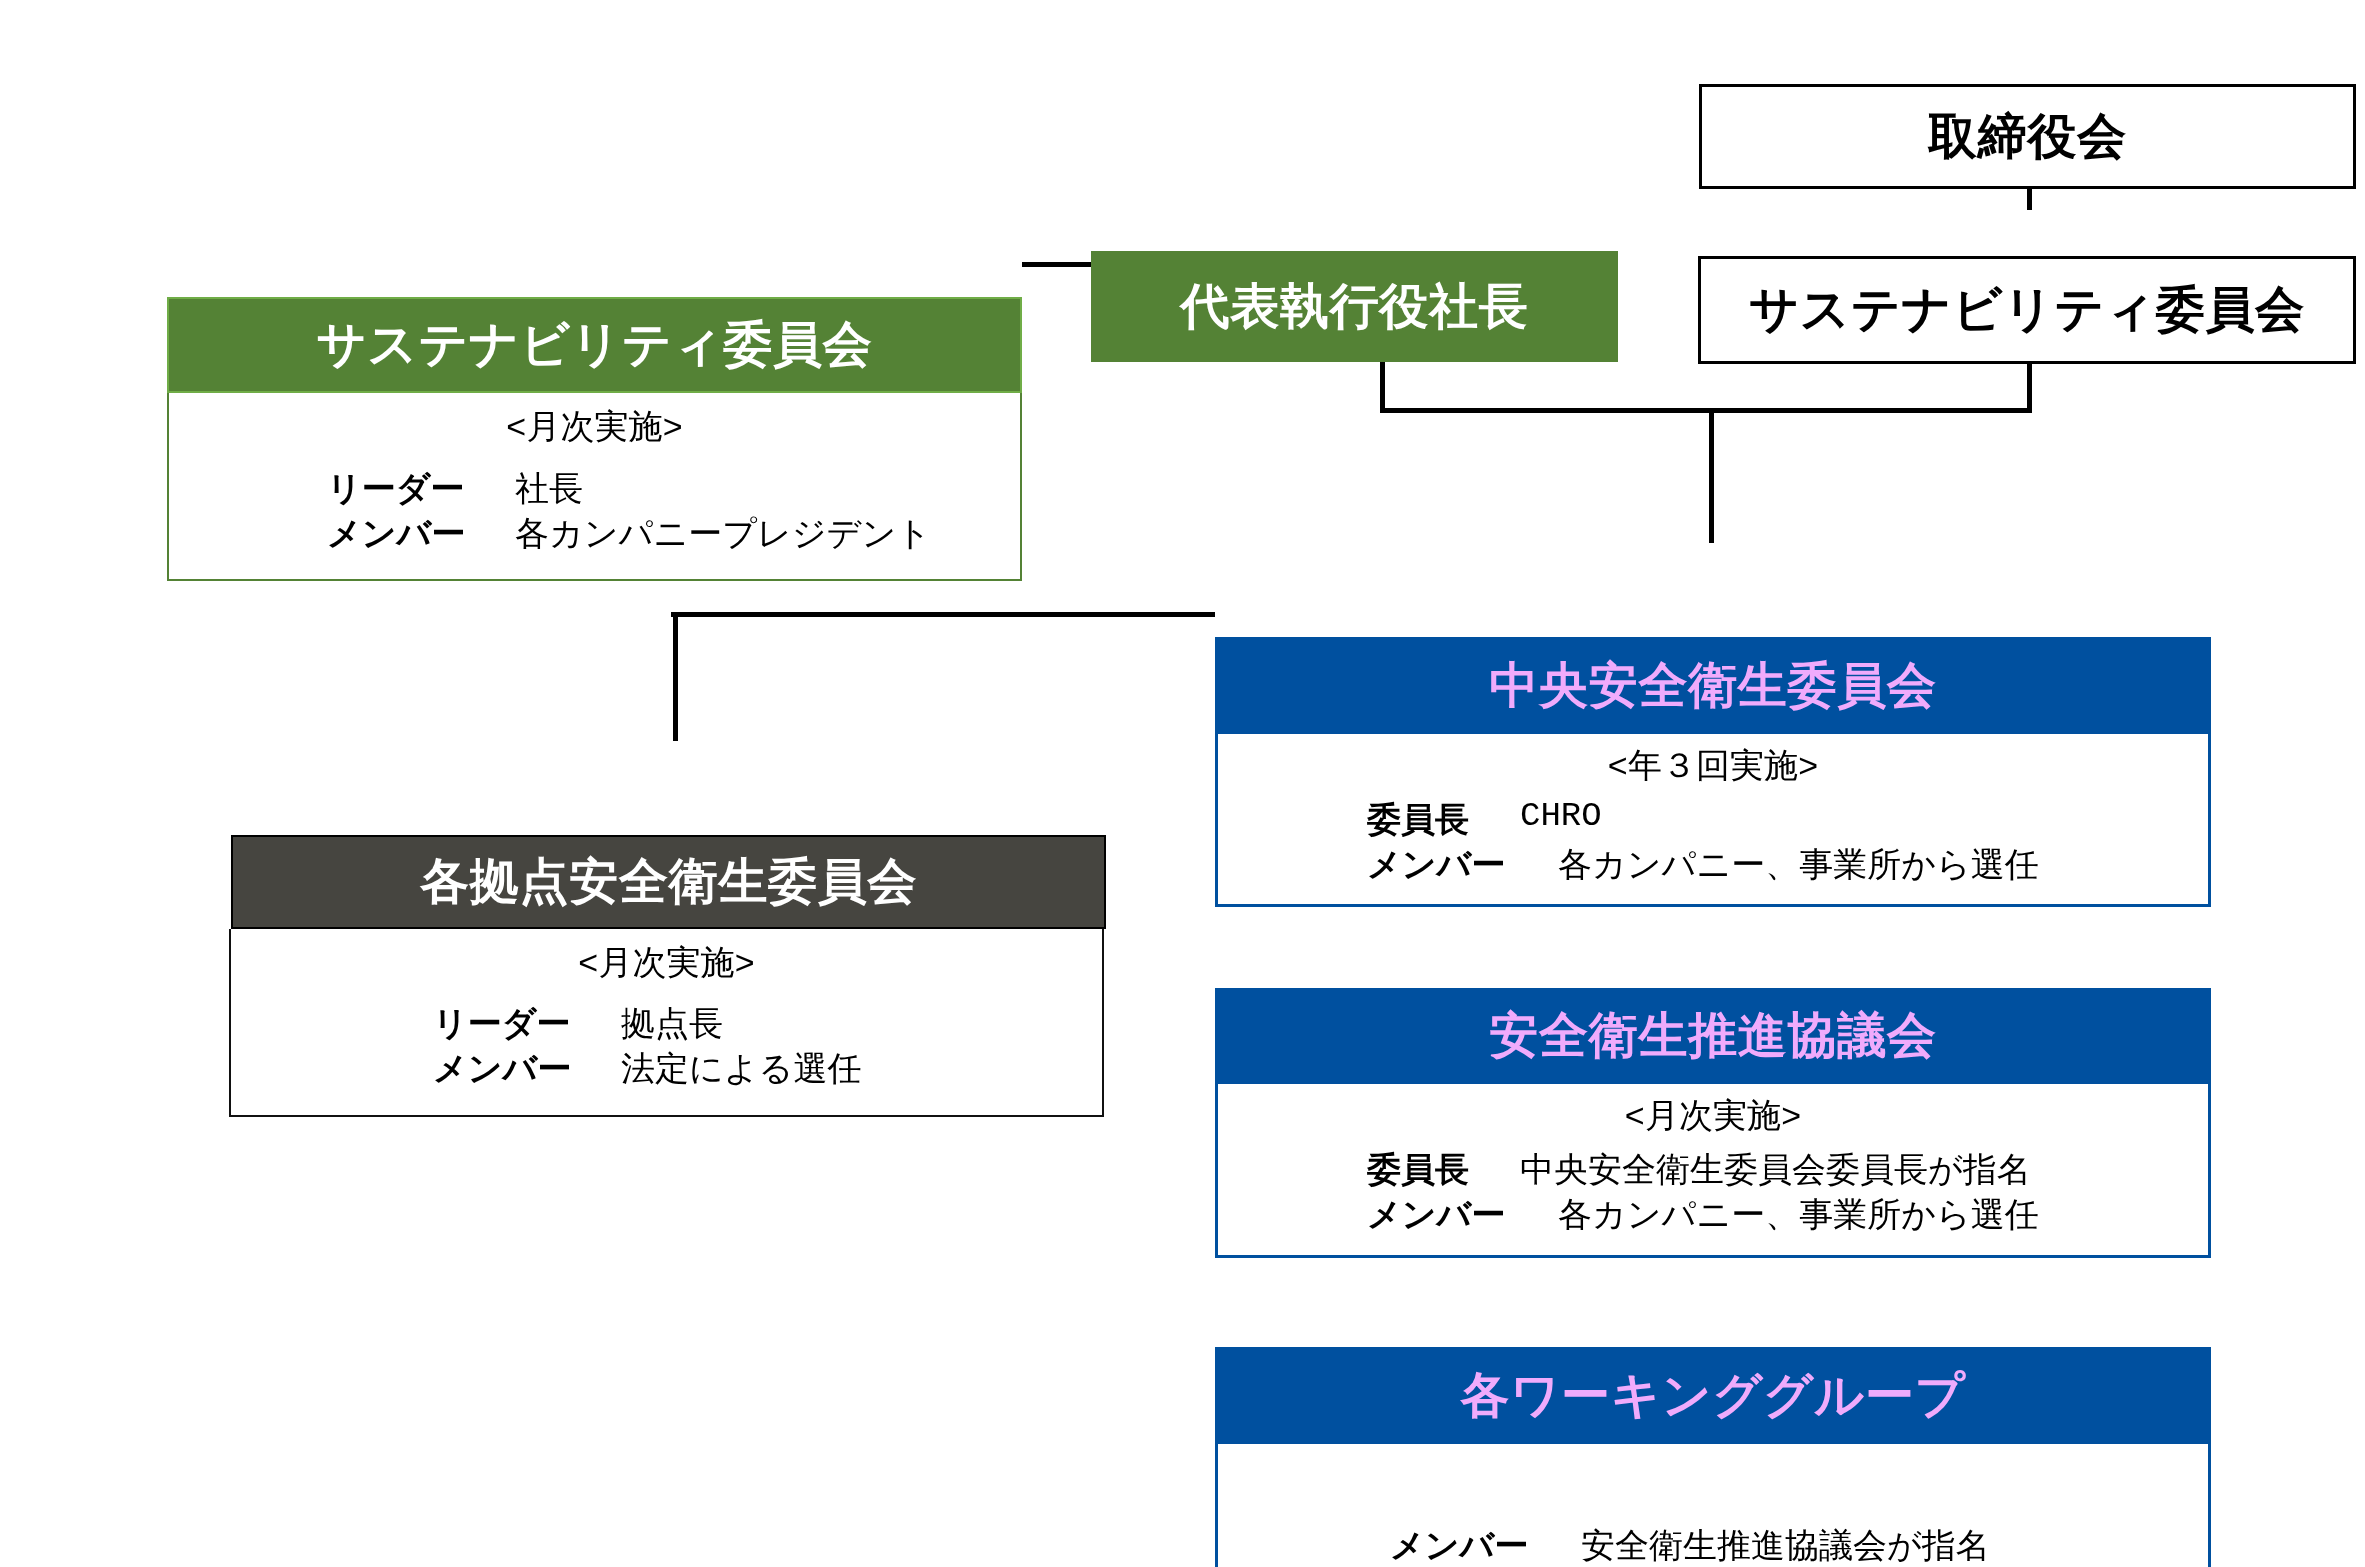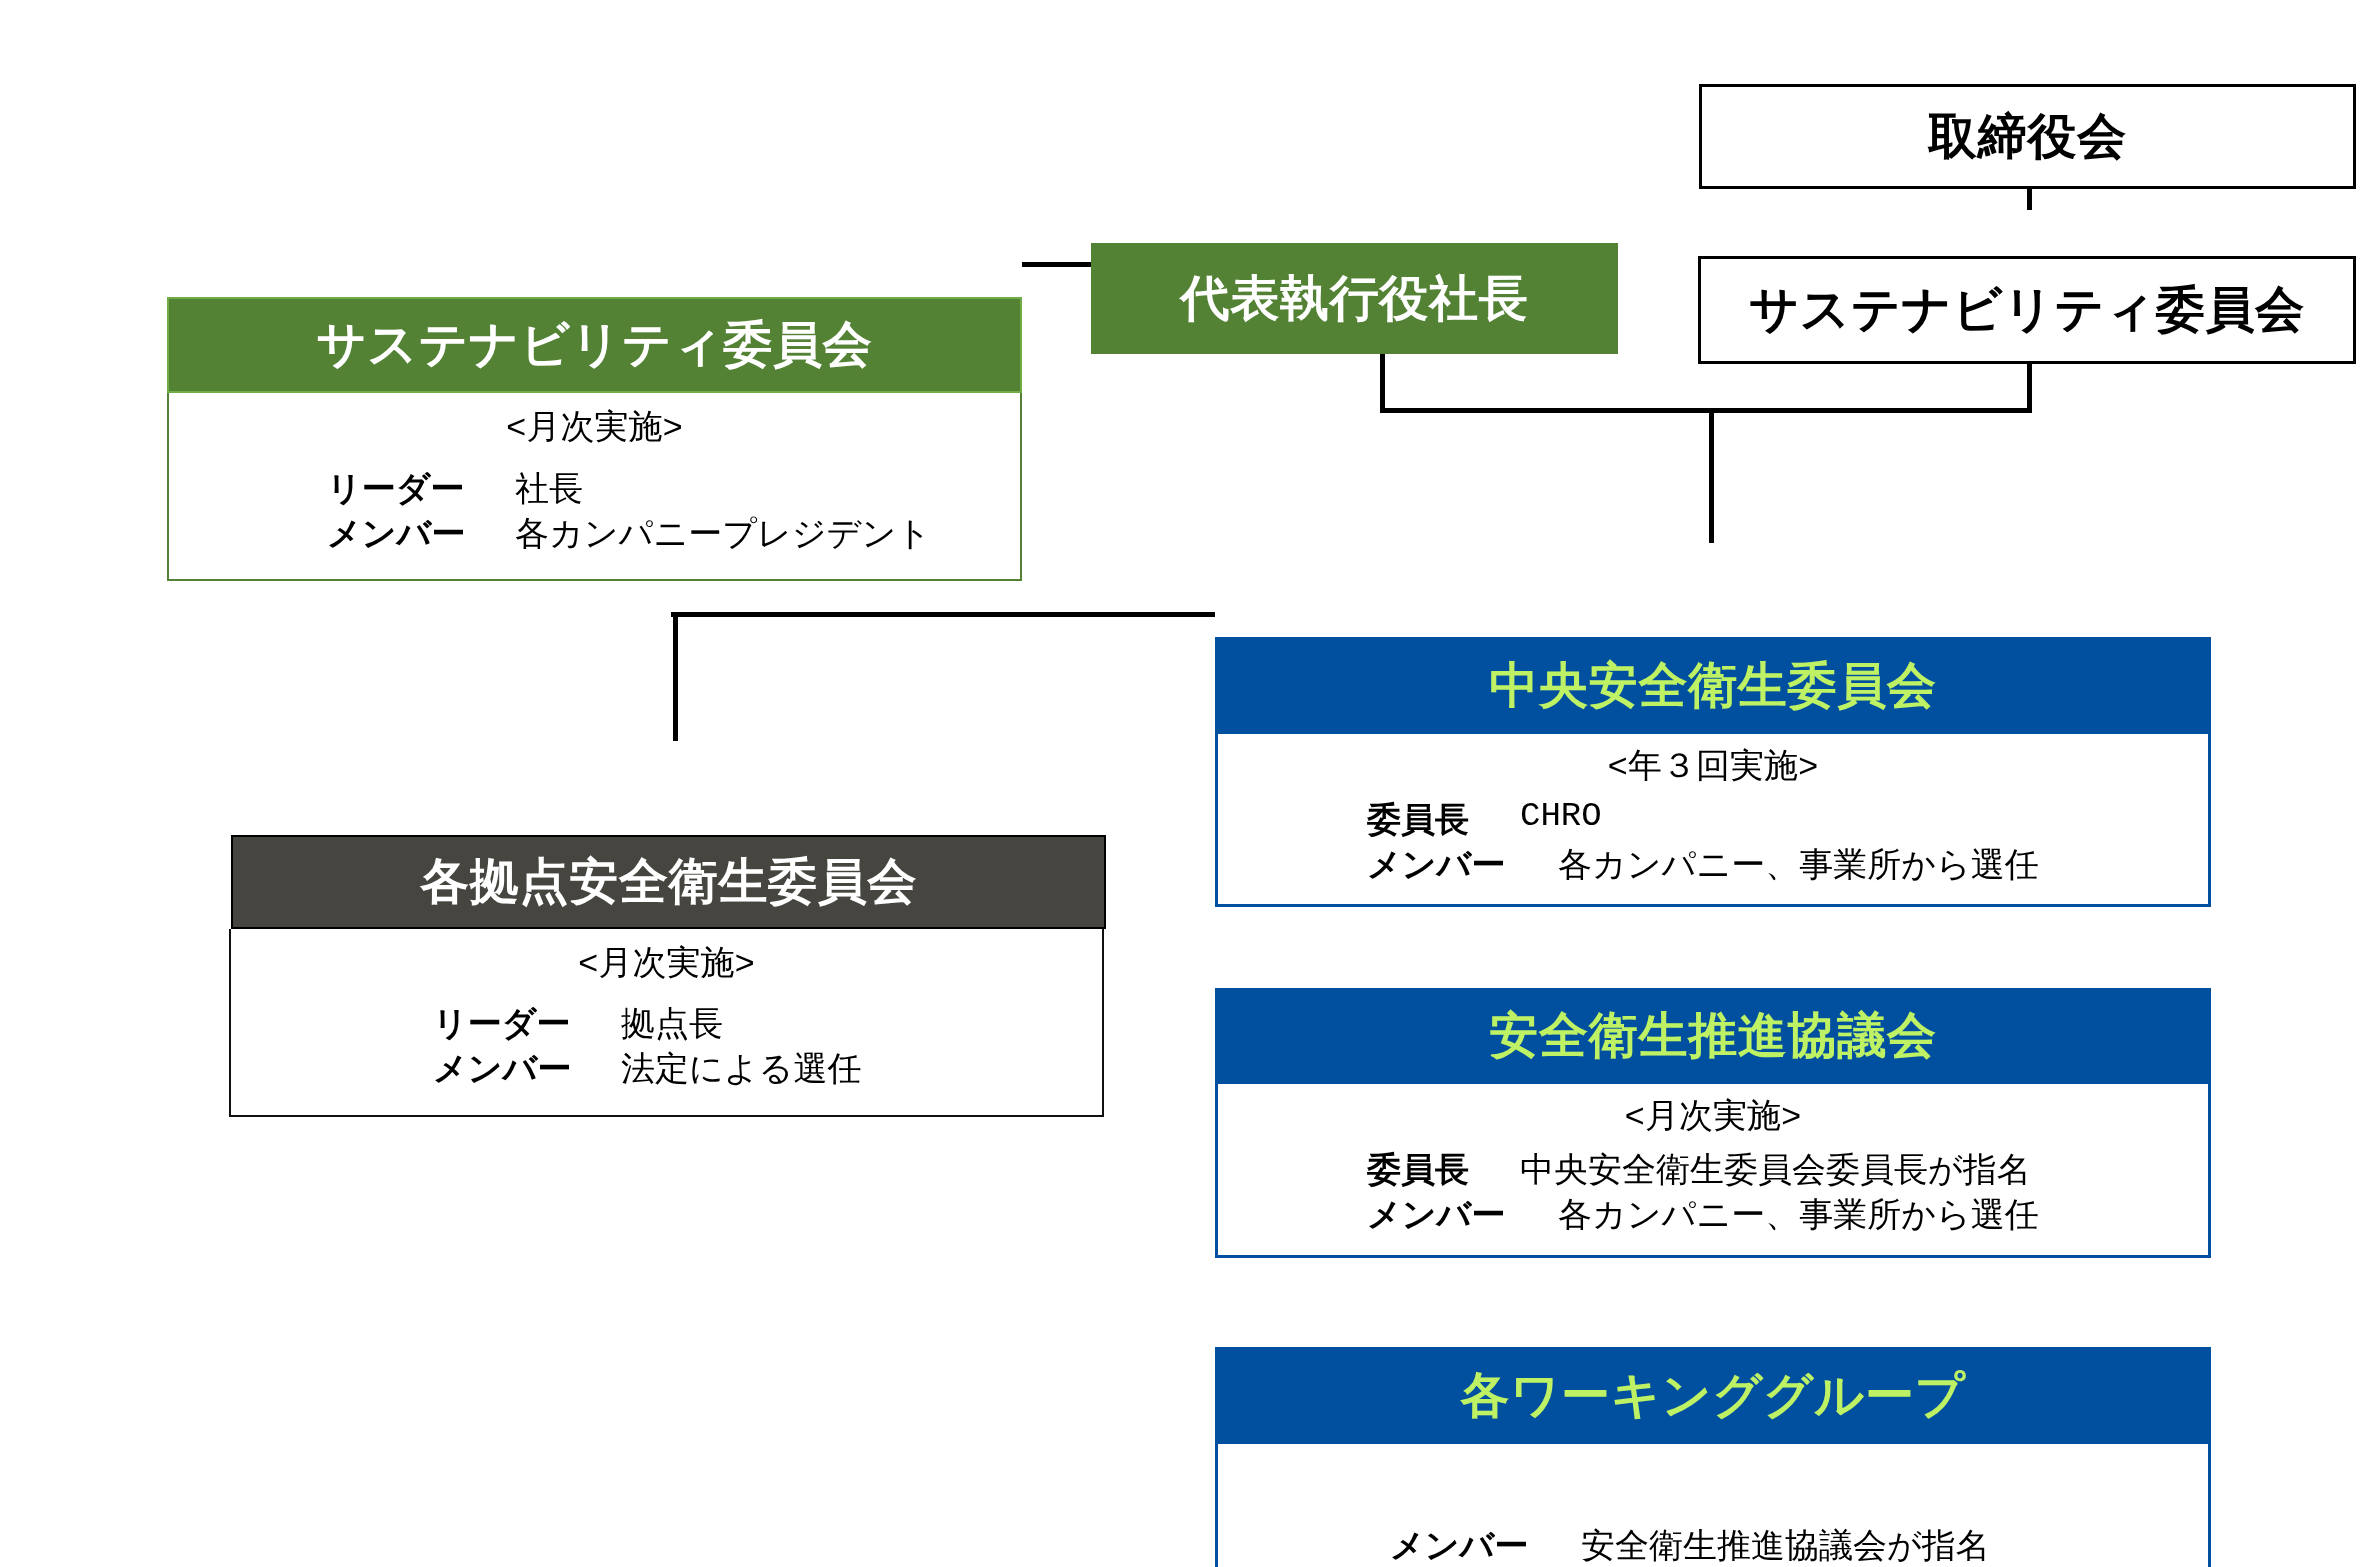--- a/index.html
+++ b/index.html
@@ -4,21 +4,21 @@
 <style>
   html, body { margin: 0; padding: 0; background: #ffffff; }
   body { width: 2366px; height: 1567px; position: relative; overflow: hidden;
          font-family: "DejaVu Sans", "Liberation Sans", sans-serif; color: #000; }
   .abs { position: absolute; box-sizing: border-box; margin-top: 47px; }
   .line { position: absolute; background: #000; }
   .hdr { display: flex; align-items: center; justify-content: center;
          font-weight: bold; white-space: nowrap; letter-spacing: 0.7px; }
   .green-hdr { background: #548235; color: #fff; border: 2.2px solid #70ad47; font-size: 49px; }
   .green-solid { background: #548235; color: #fff; font-size: 49px; }
-  .blue-hdr { background: #00509f; color: #bef264; font-size: 49px; }
+  .blue-hdr { background: #00509f; color: #f0abfc; font-size: 49px; }
   .dark-hdr { background: #464540; color: #fff; border: 2.2px solid #000; font-size: 49px; }
   .plain-hdr { background: #fff; color: #000; border: 3px solid #000; font-size: 49px; }
   .body-box { background: #fff; font-family: Liberation Mono, monospace; }
   .green-body { border: 2.2px solid #548235; border-top: none; }
   .blue-body { border: 3px solid #00509f; border-top: none; padding-left: 20px; }
   .dark-body { border: 2.2px solid #111; border-top: none; }
   .freq { position: absolute; left: 0; right: 0; text-align: center; font-size: 34px; white-space: nowrap; }
   .row { position: absolute; font-size: 34px; white-space: nowrap; display: flex; }
   .row .lbl { font-weight: bold; }
   .row .val { position: absolute; }
@@ -38,21 +38,21 @@
 <div class="line" style="left:1709px; top:1164px; width:4.5px; height:88px;"></div>
 
 <div class="abs hdr plain-hdr" style="left:1699px; top:37px; width:657px; height:105px;">
   <span>取締役会</span>
 </div>
 
 <div class="abs hdr plain-hdr" style="left:1698px; top:209px; width:658px; height:108px;">
   <span>サステナビリティ委員会</span>
 </div>
 
-<div class="abs hdr green-solid" style="left:1091px; top:196px; width:527px; height:111px;">
+<div class="abs hdr green-solid" style="left:1091px; top:204px; width:527px; height:111px;">
   <span>代表執行役社長</span>
 </div>
 
 <div class="abs" style="left:167px; top:203px; width:855px; height:283px;">
   <div class="abs hdr green-hdr" style="left:0; top:0; width:855px; height:96px;">
     <span>サステナビリティ委員会</span>
   </div>
   <div class="abs body-box green-body" style="left:0; top:96px; width:855px; height:188px;">
     <div class="freq" style="top:10.5px;">&lt;月次実施&gt;</div>
     <div class="row" style="left:158px; top:73px;">

